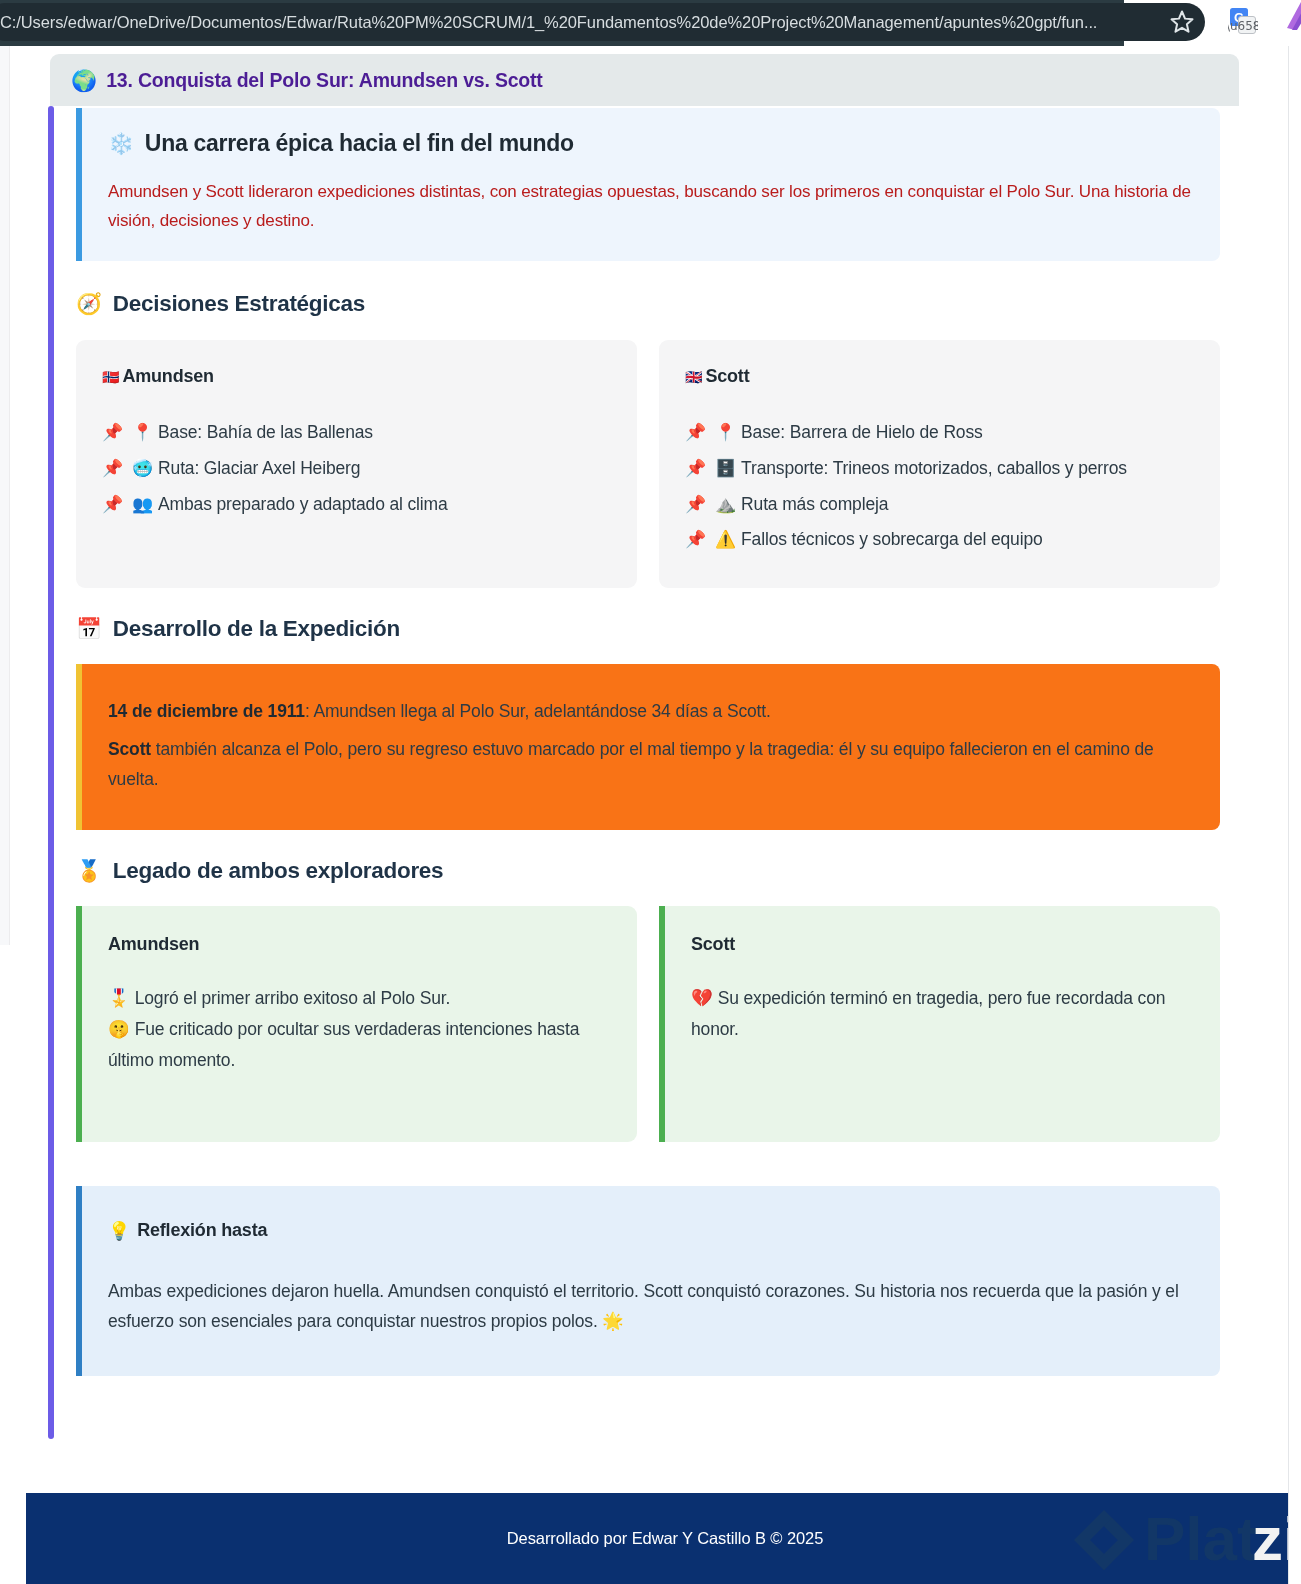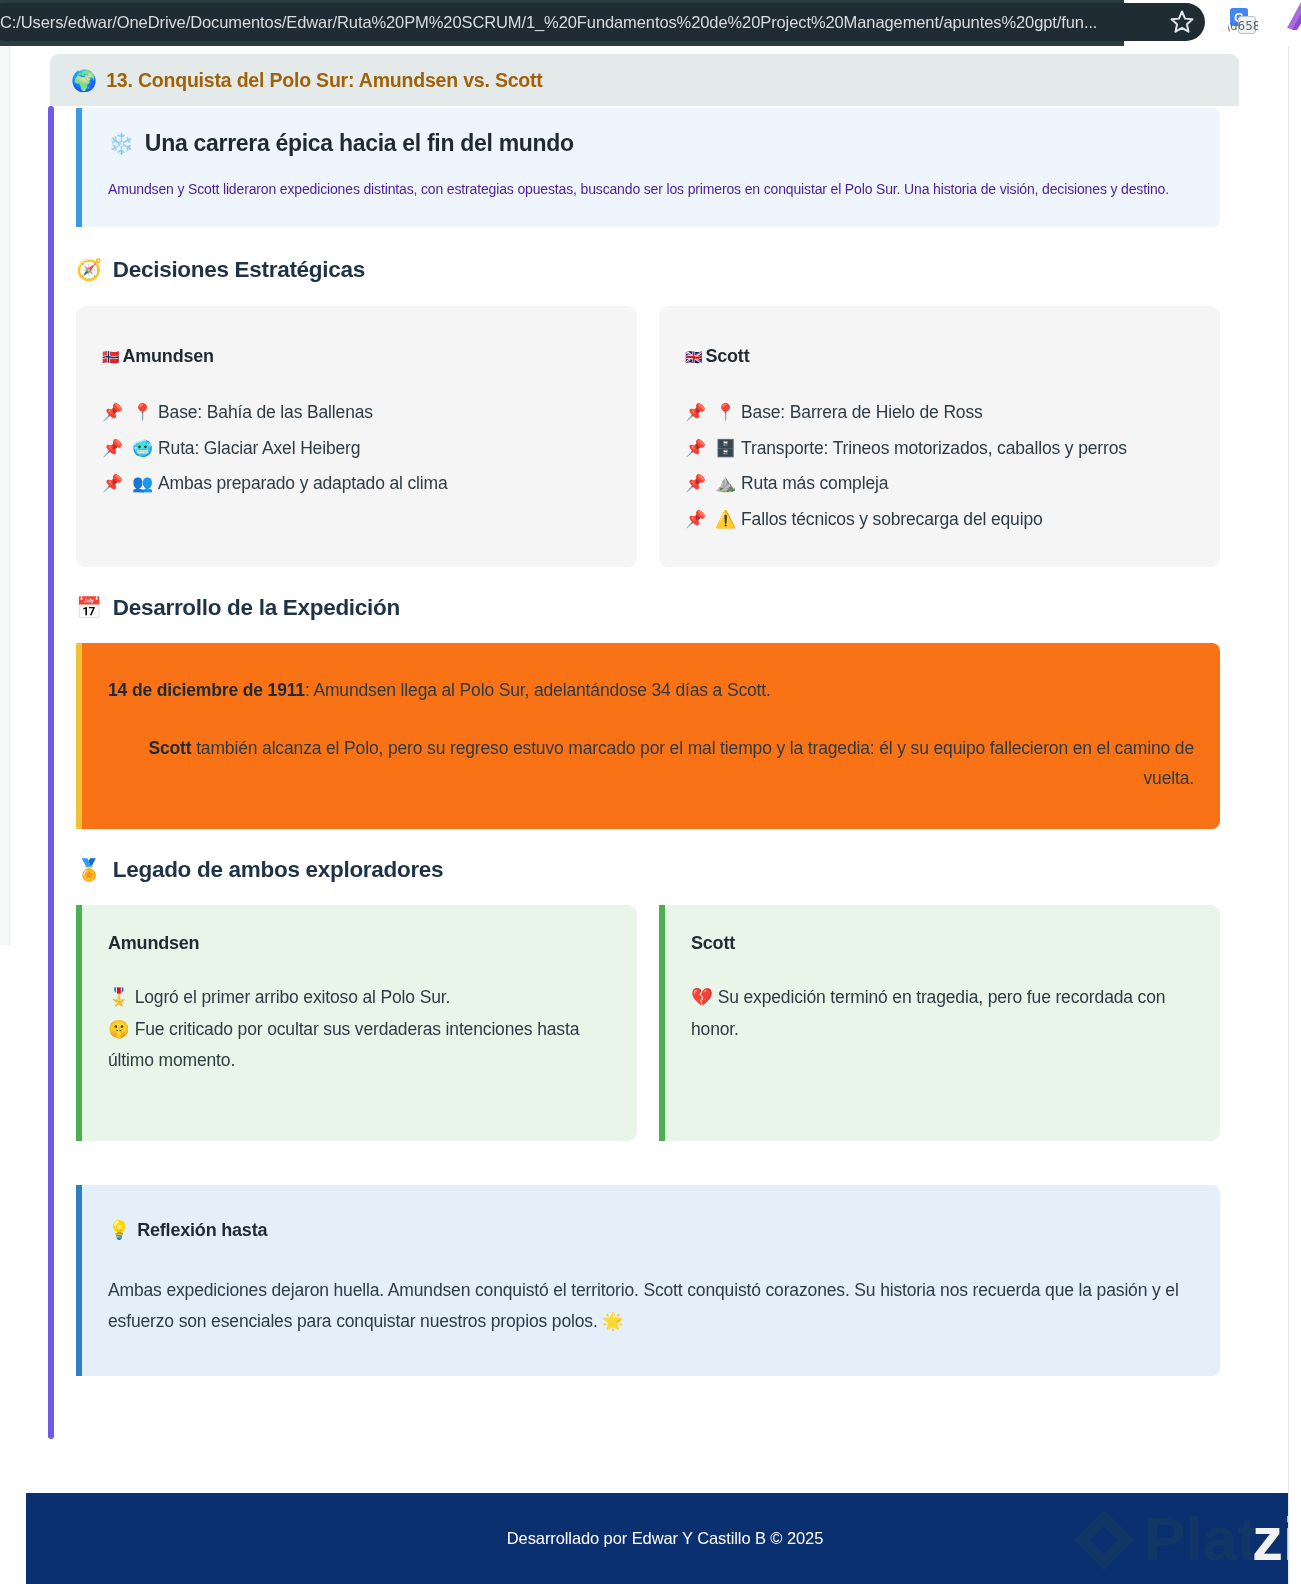--- a/index.html
+++ b/index.html
@@ -116,21 +116,21 @@
     background: #e4e9ea;
     border-radius: 9px 9px 0 0;
     display: flex;
     align-items: center;
     padding-left: 21px;
   }
   .title-banner .emoji { font-size: 21px; line-height: 1; margin-right: 9px; }
   .title-banner .txt {
     font-size: 19.5px;
     font-weight: bold;
-    color: #a16207;
+    color: #4c1d95;
     letter-spacing: -0.2px;
   }
 
   
   .content {
     position: absolute;
     left: 76px;
     top: 62px;
     width: 1144px;
   }
@@ -147,22 +147,22 @@
     font-weight: 600;
     color: #1f2a33;
     display: flex;
     align-items: center;
     gap: 11px;
     letter-spacing: -0.3px;
     margin-bottom: 20px;
   }
   .callout-blue .ch-title .emoji { font-size: 21px; }
   .callout-blue p {
-    font-size: 14px;
-    color: #4c1d95;
+    font-size: 17px;
+    color: #b91c1c;
     line-height: 1.72;
     letter-spacing: -0.15px;
   }
 
   
   .sec-head {
     display: flex;
     align-items: center;
     gap: 11px;
     font-size: 22.5px;
@@ -184,21 +184,20 @@
     background: #f5f5f6;
     border-radius: 9px;
     padding: 26px 26px 30px 26px;
   }
   .pcard .pname {
     font-size: 18px;
     font-weight: bold;
     color: #1f2a33;
     margin-bottom: 28px;
     letter-spacing: -0.2px;
-    margin-top: 14px;
   }
   .pcard .pname .flag {
     font-size: 14px;
     font-weight: bold;
     letter-spacing: 0;
     margin-right: 3px;
   }
   .pcard ul { list-style: none; }
   .pcard li {
     font-size: 17.5px;
@@ -216,21 +215,21 @@
     border-left: 6px solid #f0c333;
     border-radius: 0 8px 8px 0;
     padding: 32px 26px 36px 26px;
   }
   .callout-yellow p {
     font-size: 17.5px;
     color: #2d3b45;
     line-height: 1.72;
     letter-spacing: -0.15px;
   }
-  .callout-yellow p + p { margin-top: 28px; text-align: right; }
+  .callout-yellow p + p { margin-top: 8px; }
   .callout-yellow b { font-weight: bold; color: #1f2a33; }
 
   
   .gcard {
     background: #e9f5e9;
     border-left: 6px solid #4caf50;
     border-radius: 0 9px 9px 0;
     padding: 28px 26px 30px 26px;
     min-height: 236px;
   }

